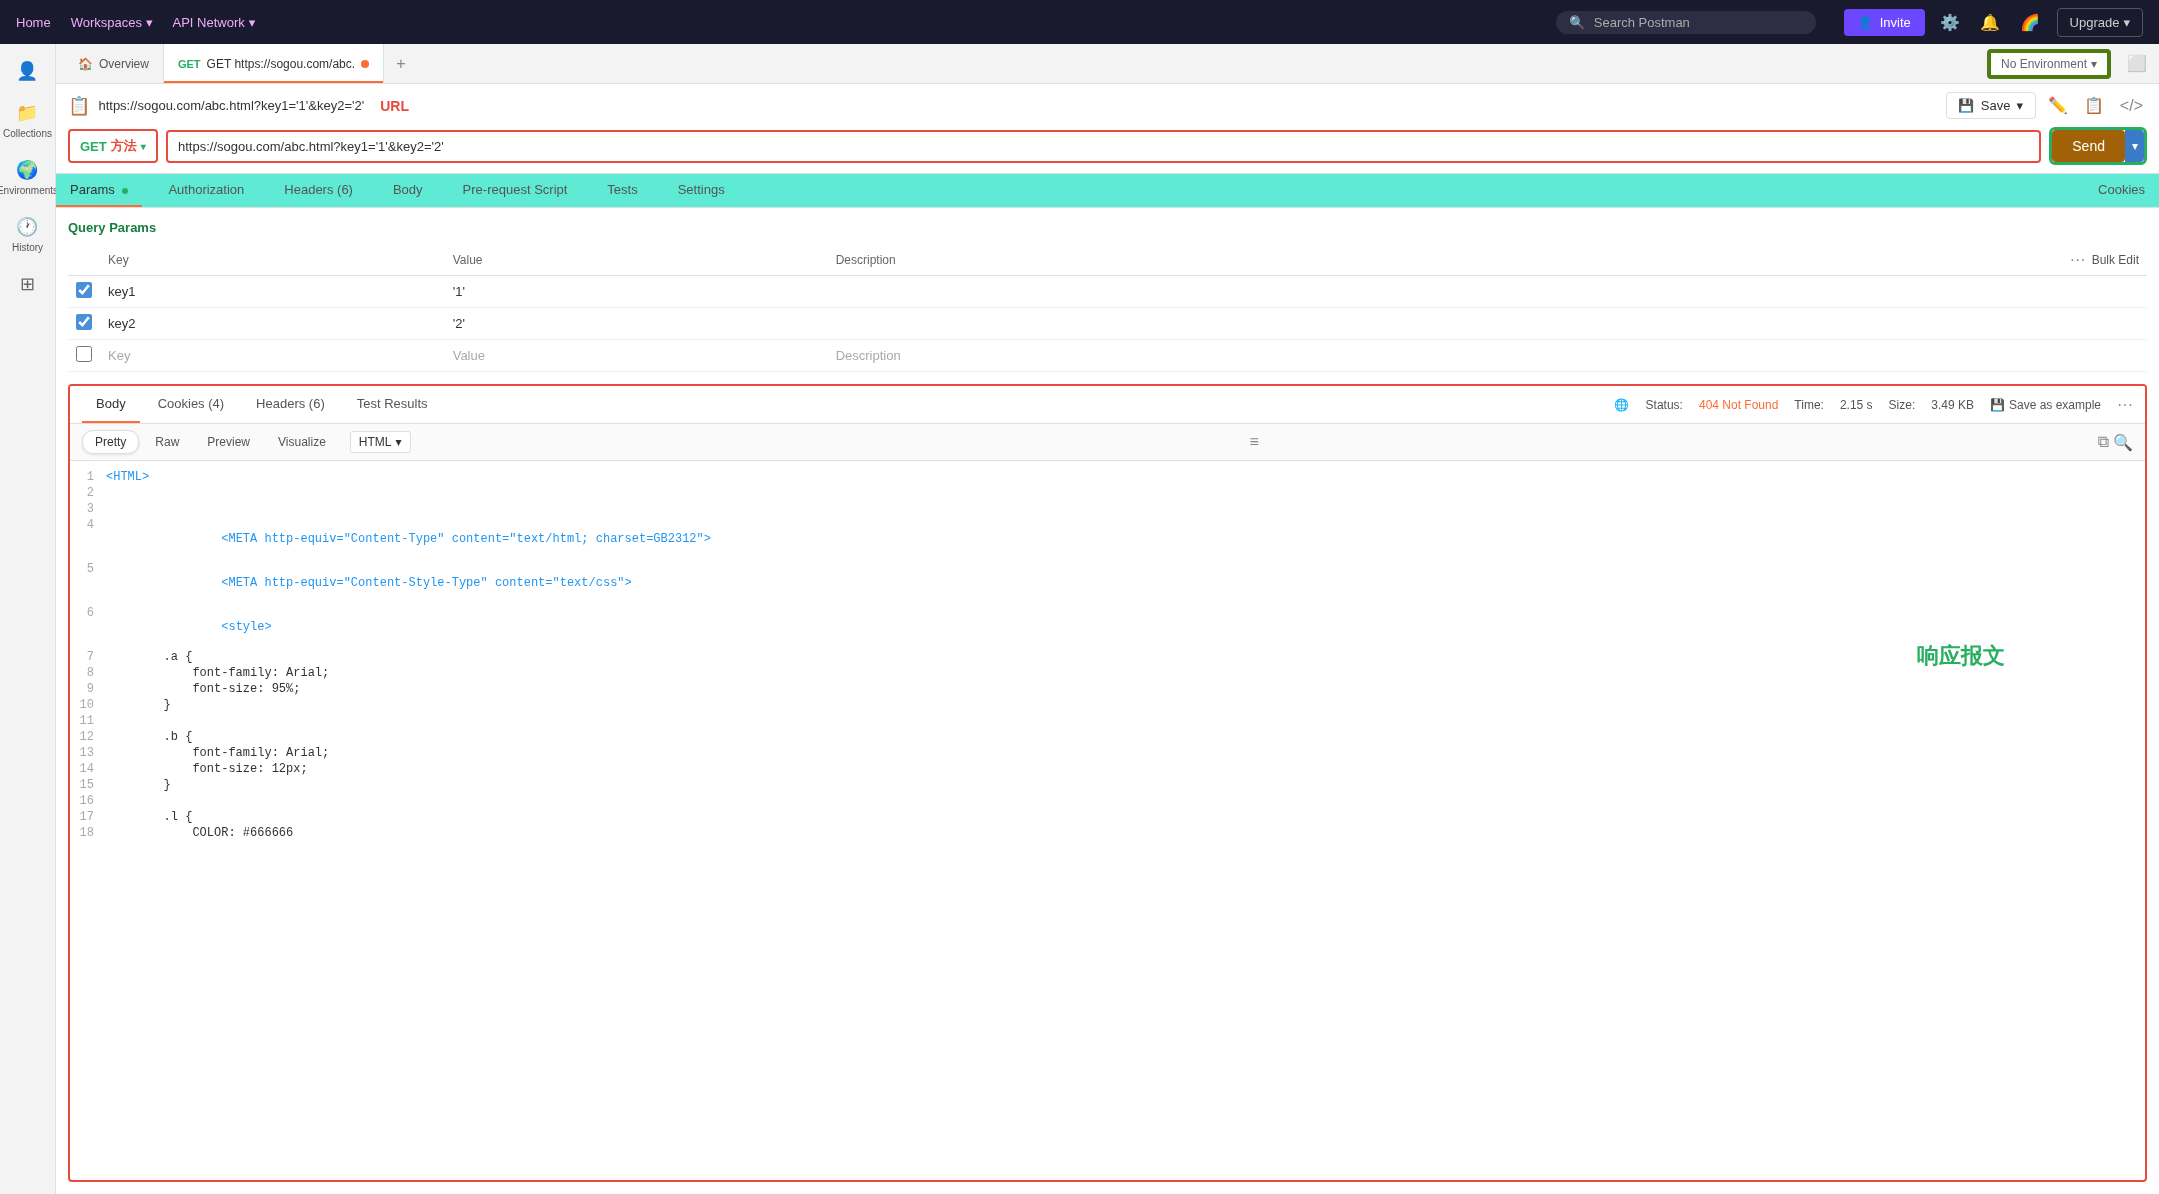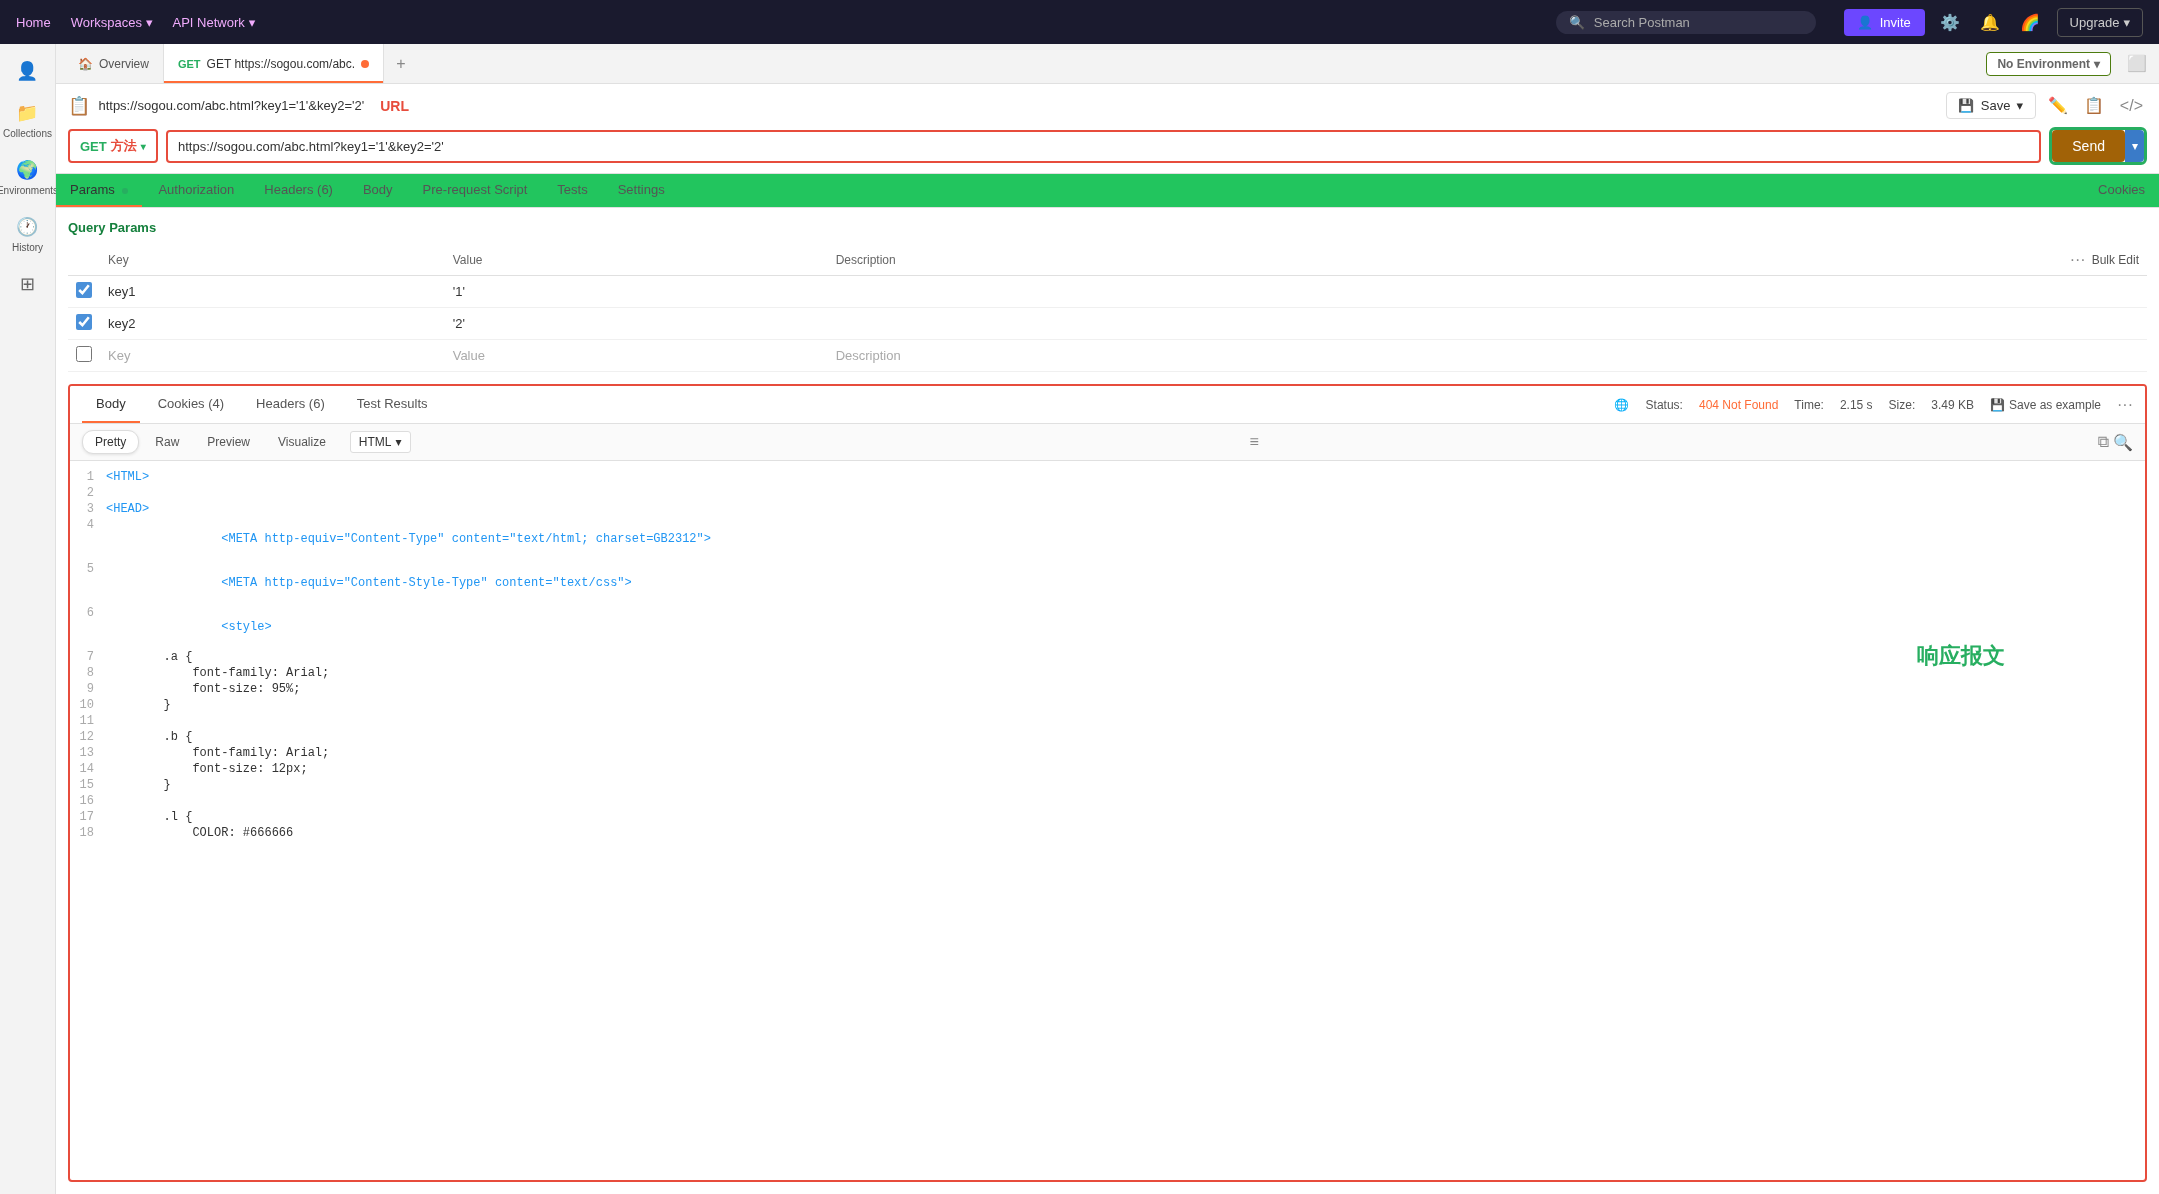--- a/index.html
+++ b/index.html
@@ -61,22 +61,22 @@
       content: ''; position: absolute; bottom: 0; left: 0; right: 0;
       height: 2px; background: #ff6c37;
     }
     .tab-dot { width: 8px; height: 8px; border-radius: 50%; background: #ff6c37; }
     .tab-overview { color: #555; }
     .tab-plus { margin-left: 8px; color: #888; font-size: 16px; cursor: pointer; padding: 4px; }
 
     
     .env-selector {
       margin-left: auto; display: flex; align-items: flex-end; gap: 4px;
-      border: 1px solid #4d7c0f; border-radius: 4px; padding: 4px 10px;
-      font-size: 12px; color: #666; cursor: pointer; background: #fff; margin-right: 12px; font-weight: bold;
+      border: 4px solid #4d7c0f; border-radius: 4px; padding: 4px 10px;
+      font-size: 12px; color: #666; cursor: pointer; background: #fff; margin-right: 12px;
     }
 
     
     .request-area { background: #fff; padding: 8px 12px; border-bottom: 1px solid #e0e0e0; }
 
     
     .url-bar-row {
       display: flex; align-items: center; gap: 8px; margin-bottom: 8px;
     }
     .save-btn {
@@ -114,23 +114,23 @@
       position: relative;
     }
     .send-group::after {
       content: '发送请求';
       position: absolute; right: -80px; bottom: -28px;
       color: #e74c3c; font-size: 14px; font-weight: bold; white-space: nowrap;
     }
 
     
     .request-tabs {
-      display: flex; align-items: center; gap: 2px;
+      display: flex; align-items: center; gap: 12px;
       border-bottom: 1px solid #e0e0e0; padding: 0 0 0 0;
-      background: #22c55e;
+      background: #5eead4;
     }
     .req-tab {
       padding: 8px 14px; font-size: 13px; cursor: pointer; color: #555;
       position: relative; border-bottom: 2px solid transparent;
     }
     .req-tab.active { color: #333; font-weight: 500; border-bottom: 2px solid #ff6c37; }
     .req-tab .dot { display: inline-block; width: 6px; height: 6px; background: #27ae60; border-radius: 50%; margin-left: 4px; }
     .cookies-tab { margin-left: auto; }
 
     
@@ -435,21 +435,20 @@
         <div class="code-line">
           <span class="line-num">1</span>
           <span class="line-content tag">&lt;HTML&gt;</span>
         </div>
         <div class="code-line">
           <span class="line-num">2</span>
           <span class="line-content"></span>
         </div>
         <div class="code-line">
           <span class="line-num">3</span>
-          <span class="line-content tag">&lt;HEAD&gt;</span>
         </div>
         <div class="code-line">
           <span class="line-num">4</span>
           <span class="line-content">
             <span style="color:#aaa;">    </span><span class="tag">&lt;META</span> <span class="attr-name" style="color:#2196f3;">http-equiv=</span><span class="attr-value" style="color:#2196f3;">"Content-Type"</span> <span class="attr-name" style="color:#2196f3;">content=</span><span class="attr-value" style="color:#2196f3;">"text/html; charset=GB2312"</span><span class="tag">&gt;</span>
           </span>
         </div>
         <div class="code-line">
           <span class="line-num">5</span>
           <span class="line-content">

